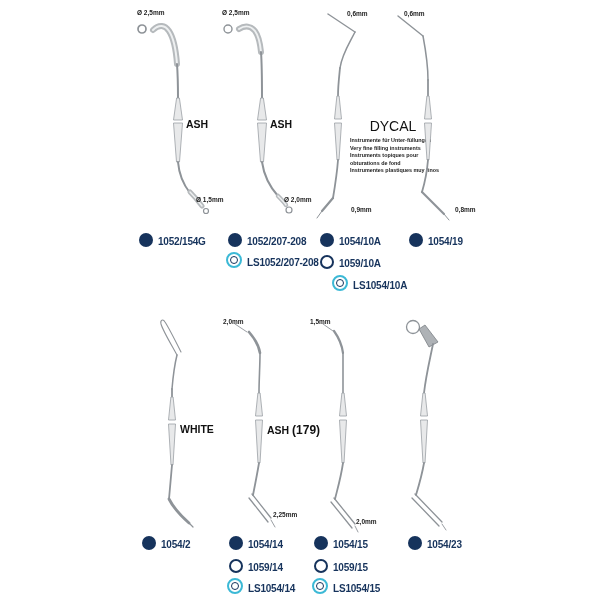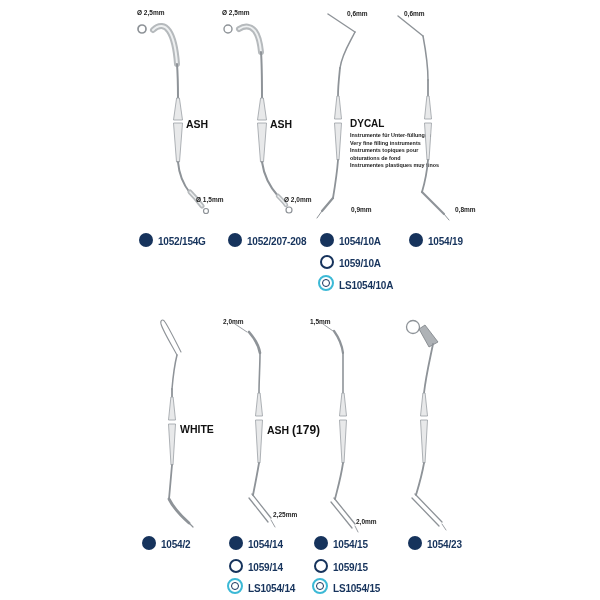--- a/index.html
+++ b/index.html
@@ -2,21 +2,21 @@
 <html><head>
 <meta charset="utf-8">
 <style>
   html,body{margin:0;padding:0;background:#fff;}
   #canvas{position:relative;width:596px;height:600px;background:#ffffff;overflow:hidden;
           font-family:"Liberation Sans", sans-serif;}
   .mlabel{position:absolute;font-size:6.5px;font-weight:bold;color:#1c1c1c;white-space:nowrap;letter-spacing:0;}
   .brand{position:absolute;font-size:10.5px;font-weight:bold;color:#111;white-space:nowrap;}
   .brand .note{font-size:12px;font-weight:bold;}
   .dycal-block{position:absolute;left:350px;top:118px;width:86px;}
-  .dycal-title{font-size:10px;font-weight:bold;color:#111;text-align:left;margin-bottom:3px;}
+  .dycal-title{font-size:14px;font-weight:normal;color:#111;text-align:center;margin-bottom:3px;}
   .dycal-line{font-size:5.4px;font-weight:bold;color:#222;line-height:7.6px;white-space:nowrap;}
   .code-line{position:absolute;display:flex;align-items:flex-end;height:16px;}
   .dot{box-sizing:border-box;border-radius:50%;flex:0 0 auto;}
   .dot.filled{width:14px;height:14px;background:#16335c;}
   .dot.open{width:14px;height:14px;background:#fff;border:2.2px solid #16335c;}
   .dot.ls{width:16px;height:16px;background:#fff;border:2.6px solid #3cb9d6;
           display:flex;align-items:center;justify-content:center;}
   .ls-inner{box-sizing:border-box;width:8px;height:8px;border:1.9px solid #16335c;border-radius:50%;}
   .code-text{margin-left:5px;font-size:10px;font-weight:bold;color:#16335c;
              letter-spacing:-0.2px;white-space:nowrap;}
@@ -66,20 +66,26 @@
     <path class="tubehl" d="M66,176 C69,179 72,182 74,185" stroke-width="1.4"></path>
     <circle class="ring" cx="77" cy="190" r="3" stroke-width="1.2"></circle>
   </svg>
   <div class="mlabel" style="left:222px;top:9px">Ø 2,5mm</div>
   <div class="mlabel" style="left:284px;top:196px">Ø 2,0mm</div>
   <div class="brand" style="left:270px;top:118px">ASH</div>
   <div class="code-line" style="left:228px;top:231px">
     <span class="dot filled"></span>
     <span class="code-text">1052/207-208</span>
   </div>
+  <div class="code-line" style="left:226px;top:252px">
+    <span class="dot ls">
+        <span class="ls-inner"></span>
+      </span>
+    <span class="code-text">LS1052/207-208</span>
+  </div>
 
   <svg style="left:312px;top:10px" width="64" height="214" viewBox="0 0 64 214">
     <path class="thin" d="M16,4 L43,22" stroke-width="1.4"></path>
     <path class="shaft" d="M43,22 C37,34 30,44 28,58" stroke-width="1.5"></path>
     <path class="shaft" d="M28,58 C27,68 26,76 26,86" stroke-width="1.8"></path>
     <polygon class="spindle" points="24.9,86 27.1,86 29.5,109 22.5,109"></polygon>
     <polygon class="spindle" points="22.5,113 29.5,113 27,150 25,150"></polygon>
     <path class="shaft" d="M26,150 C25,164 23,176 21,188" stroke-width="1.8"></path>
     <path class="shaft" d="M21,188 L10,201" stroke-width="2.2"></path>
     <path class="thin" d="M10,201 L5,208" stroke-width="1"></path>
@@ -95,21 +101,21 @@
     <div class="dycal-line">Instrumentes plastiques muy finos</div>
   </div>
   <div class="code-line" style="left:320px;top:231px">
     <span class="dot filled"></span>
     <span class="code-text">1054/10A</span>
   </div>
   <div class="code-line" style="left:320px;top:253px">
     <span class="dot open"></span>
     <span class="code-text">1059/10A</span>
   </div>
-  <div class="code-line" style="left:318px;top:275px">
+  <div class="code-line" style="left:332px;top:275px">
     <span class="dot ls">
         <span class="ls-inner"></span>
       </span>
     <span class="code-text">LS1054/10A</span>
   </div>
 
   <svg style="left:392px;top:10px" width="80" height="214" viewBox="0 0 80 214">
     <path class="thin" d="M6,6 L31,26" stroke-width="1.4"></path>
     <path class="shaft" d="M31,26 C34,42 36,56 36,70" stroke-width="1.5"></path>
     <path class="shaft" d="M36,70 L36,86" stroke-width="1.8"></path>

